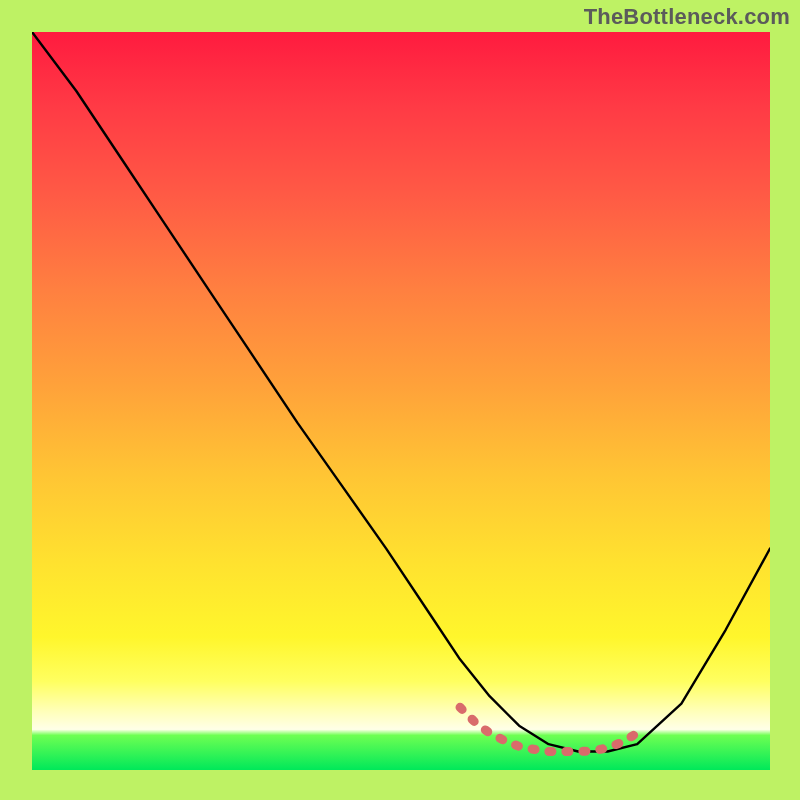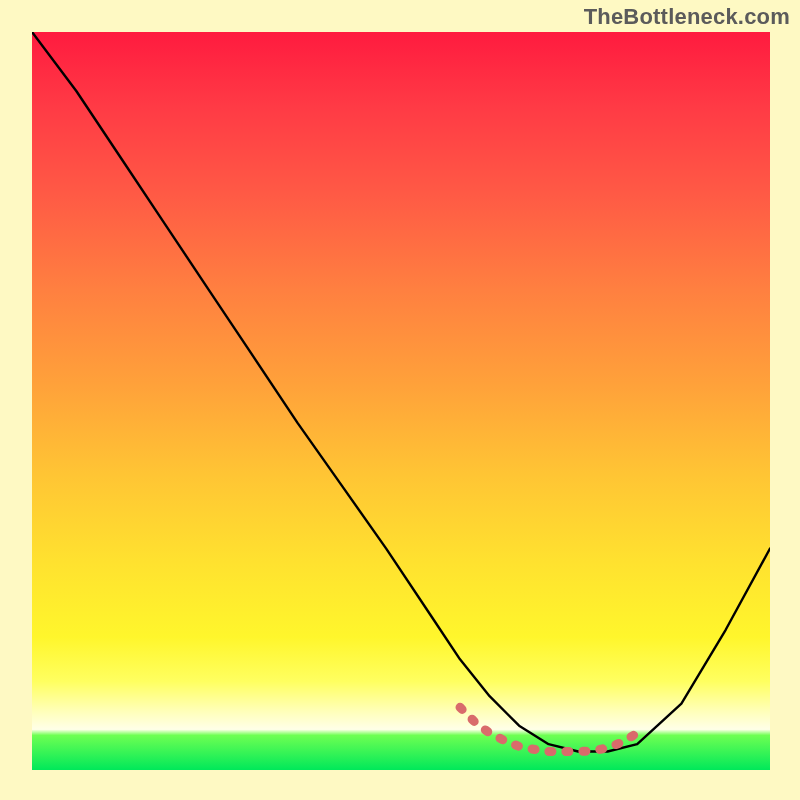--- a/index.html
+++ b/index.html
@@ -8,21 +8,21 @@
     width: 800px;
     height: 800px;
     background: #000;
     overflow: hidden;
     font-family: Arial, Helvetica, sans-serif;
   }
   .frame {
     position: relative;
     width: 800px;
     height: 800px;
-    background: #fef9c3;
+    background: #bef264;
   }
   .watermark {
     position: absolute;
     top: 4px;
     right: 10px;
     font-size: 22px;
     font-weight: 600;
     color: #5b5b5b;
     letter-spacing: 0.2px;
     user-select: none;

